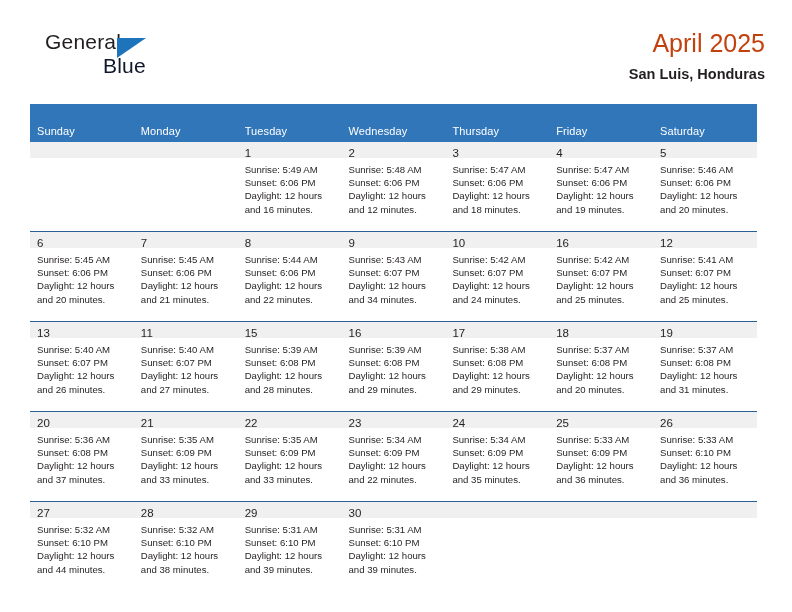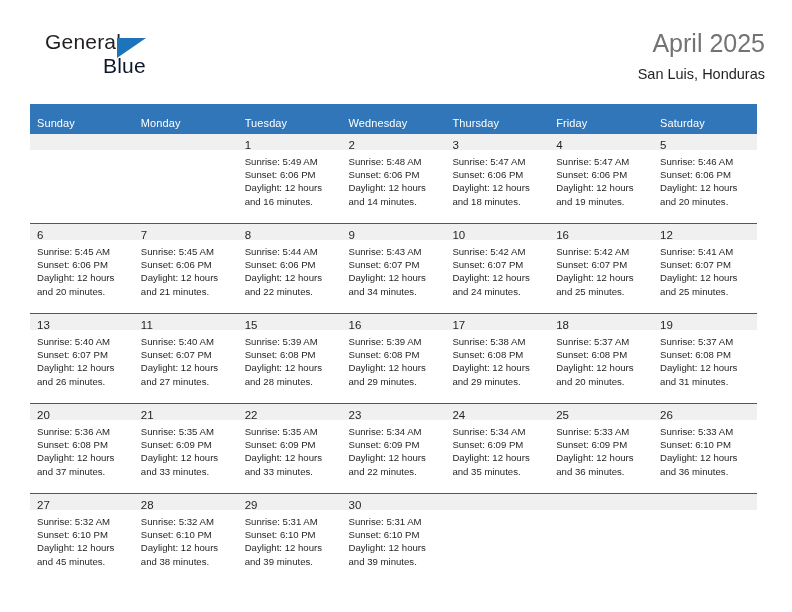--- a/index.html
+++ b/index.html
@@ -67,30 +67,31 @@
   }
 
   .title-block {
     position: absolute;
     right: 36px;
     top: 28px;
     text-align: right;
   }
   .cal-title {
     font-size: 25px;
-    color: #737373;
+    color: #c2410c;
     line-height: 30px;
     white-space: nowrap;
   }
   .cal-subtitle {
     font-size: 14.5px;
     color: #231f20;
     line-height: 20px;
     margin-top: 6px;
     white-space: nowrap;
+    font-weight: bold;
   }
 
   
   .calendar {
     position: absolute;
     left: 30px;
     top: 104px;
     width: 727px;
   }
 
@@ -99,21 +100,21 @@
     table-layout: fixed;
     width: 727px;
   }
 
   table.grid th {
     background: #3176b8;
     color: #ffffff;
     font-weight: normal;
     font-size: 11px;
     text-align: left;
-    padding: 13px 0 5px 7px;
+    padding: 21px 0 5px 7px;
     height: 12px;
     border: none;
     letter-spacing: 0.1px;
   }
 
   table.grid td {
     vertical-align: top;
     padding: 0;
     border: none;
     border-top: 1.5px solid #2a5f93;
@@ -213,21 +214,21 @@
                 </div>
               </div>
             </td>
             <td>
               <div class="cell">
                 <div class="daynum-strip"><span class="daynum">2</span></div>
                 <div class="cellbody">
                   <div>Sunrise: 5:48 AM</div>
                   <div>Sunset: 6:06 PM</div>
                   <div>Daylight: 12 hours</div>
-                  <div>and 14 minutes.</div>
+                  <div>and 12 minutes.</div>
                 </div>
               </div>
             </td>
             <td>
               <div class="cell">
                 <div class="daynum-strip"><span class="daynum">3</span></div>
                 <div class="cellbody">
                   <div>Sunrise: 5:47 AM</div>
                   <div>Sunset: 6:06 PM</div>
                   <div>Daylight: 12 hours</div>
@@ -496,21 +497,21 @@
             </td>
           </tr>
           <tr class="week">
             <td>
               <div class="cell">
                 <div class="daynum-strip"><span class="daynum">27</span></div>
                 <div class="cellbody">
                   <div>Sunrise: 5:32 AM</div>
                   <div>Sunset: 6:10 PM</div>
                   <div>Daylight: 12 hours</div>
-                  <div>and 45 minutes.</div>
+                  <div>and 44 minutes.</div>
                 </div>
               </div>
             </td>
             <td>
               <div class="cell">
                 <div class="daynum-strip"><span class="daynum">28</span></div>
                 <div class="cellbody">
                   <div>Sunrise: 5:32 AM</div>
                   <div>Sunset: 6:10 PM</div>
                   <div>Daylight: 12 hours</div>

